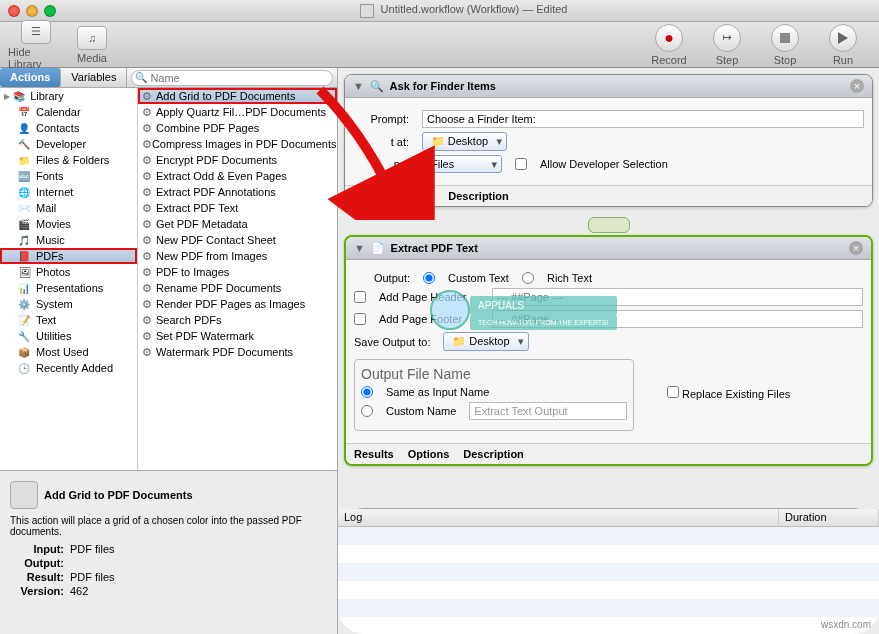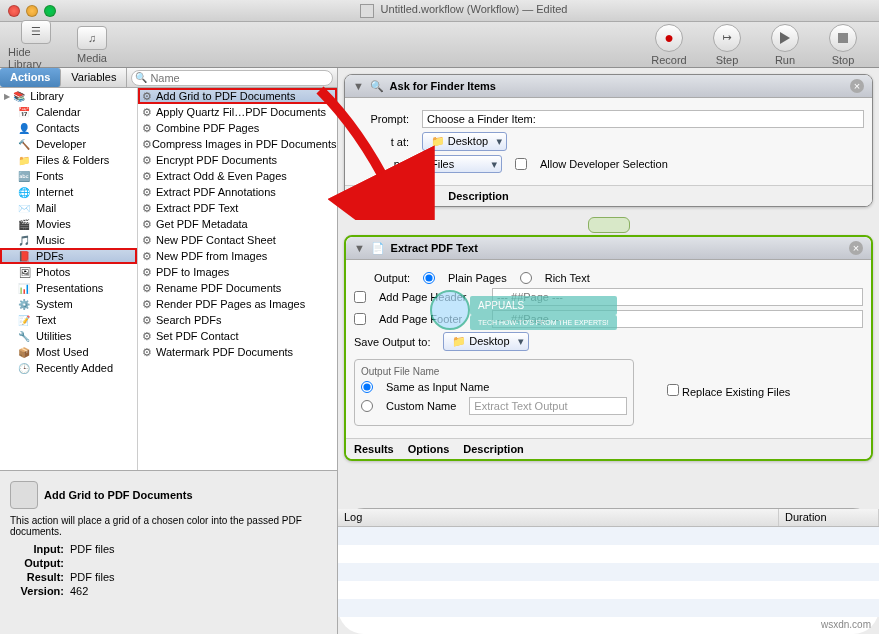--- a/index.html
+++ b/index.html
@@ -126,29 +126,29 @@
           <span class="rec">●</span>
         </div>
       <span>Record</span>
     </div>
     <div class="tb-btn">
       <div class="tb-icon">↦</div>
       <span>Step</span>
     </div>
     <div class="tb-btn">
       <div class="tb-icon">
-          <span class="tri"></span>
-        </div>
-      <span>Run</span>
+          <span class="stp"></span>
+        </div>
+      <span>Stop</span>
     </div>
     <div class="tb-btn">
       <div class="tb-icon">
-          <span class="stp"></span>
-        </div>
-      <span>Stop</span>
+          <span class="tri"></span>
+        </div>
+      <span>Run</span>
     </div>
   </div>
 </div>
 
 <div class="main">
 
   <div class="left-pane">
     <div class="tabs-row">
       <div class="tab active">Actions</div>
       <div class="tab">Variables</div>
@@ -292,21 +292,21 @@
             <div class="li">
               <span class="gear">⚙</span>
               <span>Render PDF Pages as Images</span>
             </div>
             <div class="li">
               <span class="gear">⚙</span>
               <span>Search PDFs</span>
             </div>
             <div class="li">
               <span class="gear">⚙</span>
-              <span>Set PDF Contact</span>
+              <span>Set PDF Watermark</span>
             </div>
             <div class="li">
               <span class="gear">⚙</span>
               <span>Watermark PDF Documents</span>
             </div>
           </div>
       </div>
     </div>
     <div class="info-panel">
       <div class="info-title">
@@ -371,41 +371,41 @@
         <div class="card-hdr">
           <span class="disc2">▼</span>
           <span class="ic">📄</span>
           <span class="ttl">Extract PDF Text</span>
           <span class="x">×</span>
         </div>
         <div class="card-body">
           <div class="frow">
             <span class="flabel">Output:</span>
             <input type="radio" name="out" checked="" style="">
-            <span>Plain Pages</span>
+            <span>Custom Text</span>
             <input type="radio" name="out" style="">
             <span>Rich Text</span>
           </div>
           <div class="frow">
             <input type="checkbox" class="chk" style="">
             <span style="width:100px">Add Page Header</span>
             <input class="ftxt" placeholder="--- ##Page ---" style="">
           </div>
           <div class="frow">
             <input type="checkbox" class="chk" style="">
             <span style="width:100px">Add Page Footer</span>
             <input class="ftxt" placeholder="--- ##Page ---" style="">
           </div>
           <div class="frow">
             <span>Save Output to:</span>
             <span class="fsel">📁 <span>Desktop</span></span>
           </div>
           <div class="frow">
             <div class="fieldset" style="flex:0 0 280px">
-              <div style="font-size:10px;color:#666;margin-bottom:4px">Output File Name</div>
+              <div style="font-size:14px;color:#666;margin-bottom:4px">Output File Name</div>
               <div class="frow">
                 <input type="radio" name="fn" checked="" style="">
                 <span>Same as Input Name</span>
               </div>
               <div class="frow">
                 <input type="radio" name="fn" style="">
                 <span>Custom Name</span>
                 <input class="ftxt" style="width: 120px; color: rgb(153, 153, 153);" value="Extract Text Output">
               </div>
             </div>

